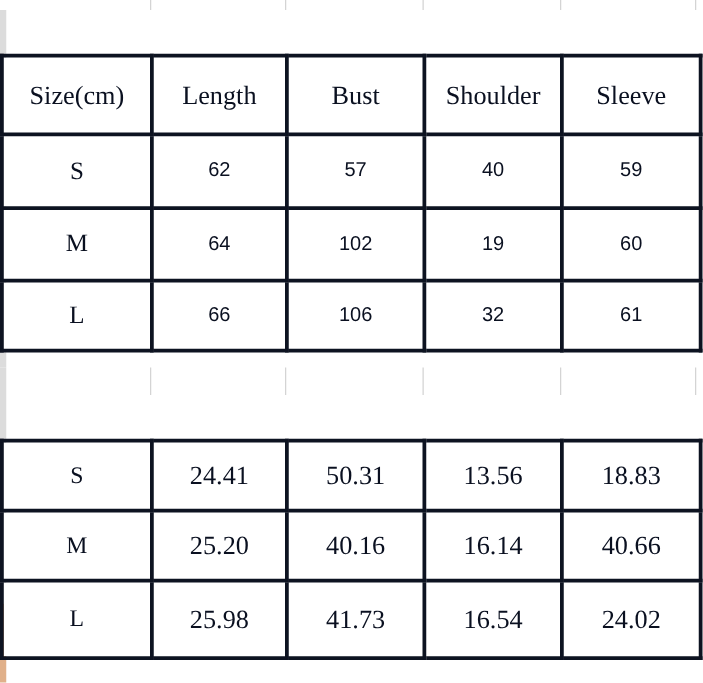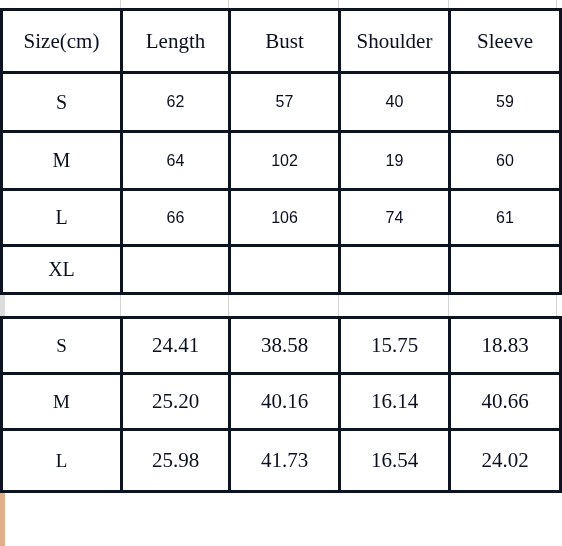--- a/index.html
+++ b/index.html
@@ -45,20 +45,21 @@
   }
   .row-header-sliver.peach {
     background: #e0b08a;
   }
 
   table.size-table {
     position: absolute;
     border-collapse: collapse;
     table-layout: fixed;
     border-spacing: 0;
+    margin-top: 35px;
   }
   table.size-table td {
     border: 3px solid #0d1321;
     padding: 0;
     text-align: center;
     vertical-align: middle;
     background: #ffffff;
     color: #0a1020;
     overflow: hidden;
     white-space: nowrap;
@@ -148,47 +149,40 @@
         <td class="sizecell">M</td>
         <td class="num">64</td>
         <td class="num">102</td>
         <td class="num">19</td>
         <td class="num">60</td>
       </tr>
       <tr style="height:56px;">
         <td class="sizecell">L</td>
         <td class="num">66</td>
         <td class="num">106</td>
-        <td class="num">74</td>
+        <td class="num">32</td>
         <td class="num">61</td>
-      </tr>
-      <tr style="height:48px;">
-        <td class="sizecell">XL</td>
-        <td class="empty num"></td>
-        <td class="empty num"></td>
-        <td class="empty num"></td>
-        <td class="empty num"></td>
       </tr>
     </tbody>
   </table>
 
   <table class="size-table" id="table-inch" style="left:0px; top:316px; width:559px;">
     <colgroup>
       <col style="width:120px;">
       <col style="width:108px;">
       <col style="width:110px;">
       <col style="width:110px;">
       <col style="width:111px;">
     </colgroup>
     <tbody>
       <tr style="height:56px;">
         <td class="sizecell">S</td>
         <td class="num">24.41</td>
-        <td class="num">38.58</td>
-        <td class="num">15.75</td>
+        <td class="num">50.31</td>
+        <td class="num">13.56</td>
         <td class="num">18.83</td>
       </tr>
       <tr style="height:56px;">
         <td class="sizecell">M</td>
         <td class="num">25.20</td>
         <td class="num">40.16</td>
         <td class="num">16.14</td>
         <td class="num">40.66</td>
       </tr>
       <tr style="height:62px;">

